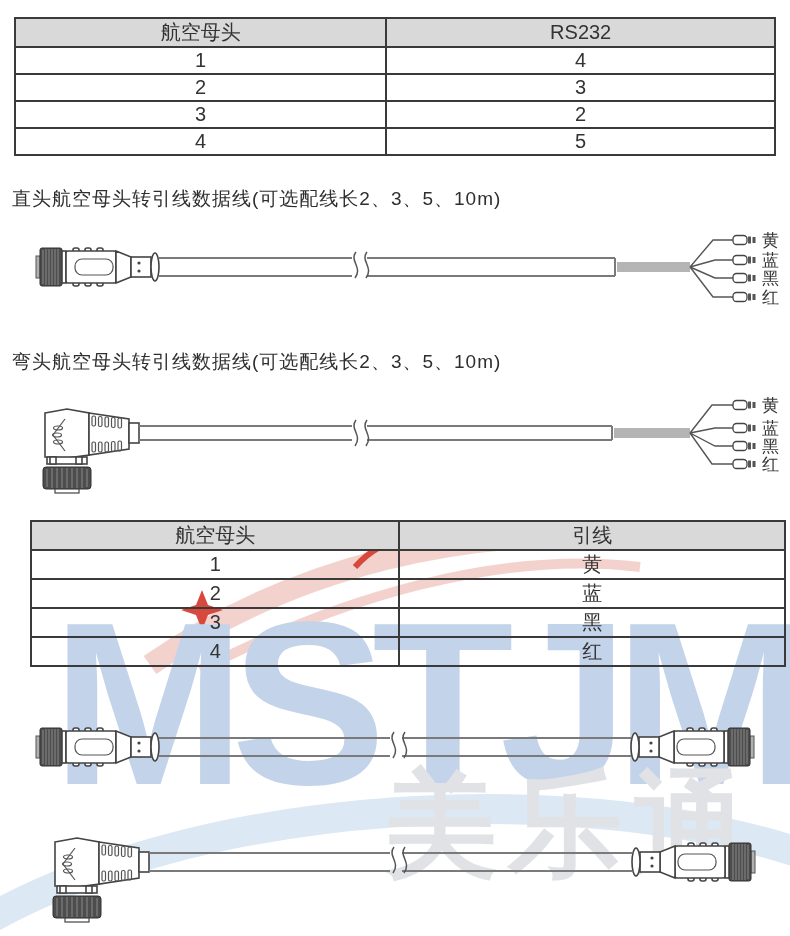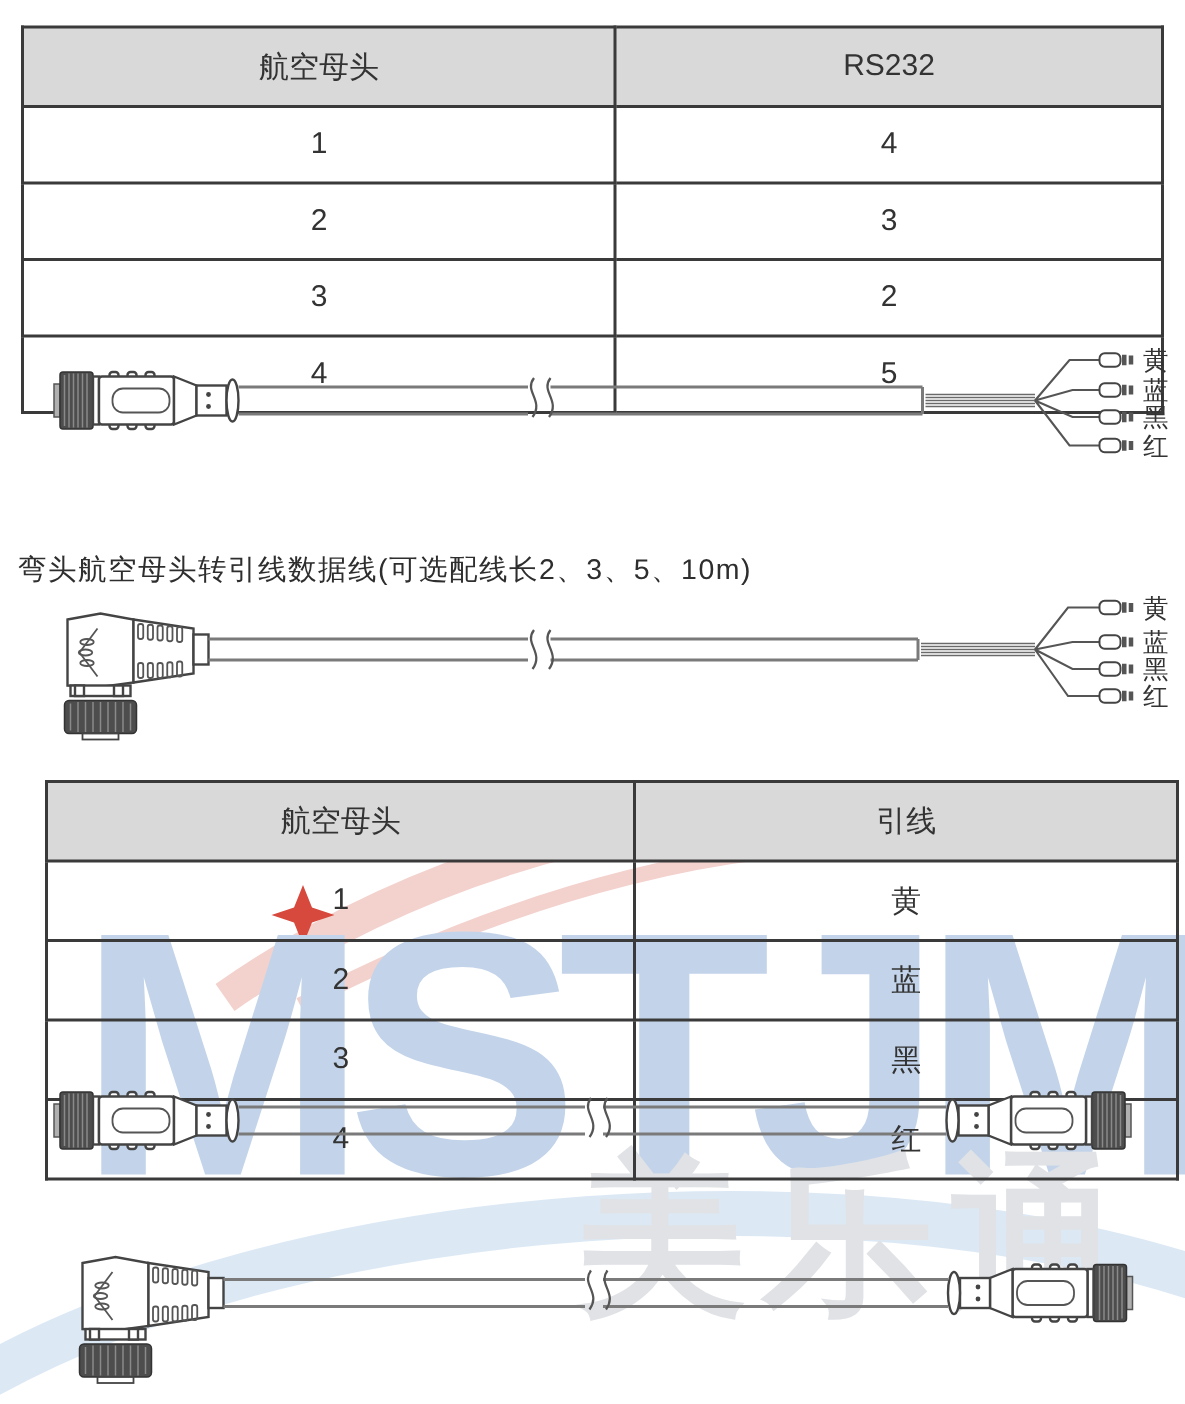--- a/index.html
+++ b/index.html
@@ -18,31 +18,31 @@
     letter-spacing:10px;color:#e0e2e6;white-space:nowrap;
   }
   
   .content{position:absolute;inset:0;z-index:1;}
   table.tbl{
     position:absolute;border-collapse:collapse;table-layout:fixed;
     background:transparent;
   }
   table.tbl th,table.tbl td{
     border:2px solid #3a3a3a;text-align:center;vertical-align:middle;
-    font-size:20px;font-weight:normal;height:25px;padding:12px;color:#333;
+    font-size:20px;font-weight:normal;height:25px;padding:0;color:#333;
   }
   table.tbl th{background:#d9d9d9;}
   #table1{left:14px;top:17px;width:762px;}
   #table2{left:30px;top:520px;width:756px;}
   .sec-title{
     position:absolute;font-size:19px;color:#2e2e2e;white-space:nowrap;
     letter-spacing:1px;
   }
   #title1{left:12px;top:186px;}
-  #title2{left:12px;top:367px;}
+  #title2{left:12px;top:349px;}
   #title3{left:23px;top:684px;}
   #title4{left:20px;top:801px;}
   .cable{position:absolute;left:0;}
   #cable1{top:226px;}
   #cable2{top:396px;}
   #cable3{top:712px;}
   #cable4{top:830px;}
   .wire-label{font-size:17px;fill:#333;font-family:"Liberation Sans","DejaVu Sans",sans-serif;}
   .outline{fill:#ffffff;stroke:#444444;stroke-width:1.6;}
   .thin{fill:none;stroke:#555555;stroke-width:1.2;}
@@ -159,20 +159,21 @@
             <td>3</td>
             <td>2</td>
           </tr>
           <tr>
             <td>4</td>
             <td>5</td>
           </tr>
         </tbody>
       </table>
 
+    <div id="title1" class="sec-title">直头航空母头转引线数据线(可选配线长2、3、5、10m)</div>
     <svg id="cable1" class="cable" width="790" height="92" viewBox="0 0 790 92">
       <use href="#sym-straight" transform="translate(36,21)"></use>
       <g>
         <path d="M159,32 H352 M367,32 H615 M159,50 H352 M367,50 H615" class="cableline"></path>
         <path d="M356,26 c-7,9 7,15 -1,26 M367,26 c-7,9 7,15 -1,26" class="breakpath"></path>
         <line x1="615" y1="32" x2="615" y2="50" class="cableline"></line>
         <path d="M617,37 H690 M617,39 H690 M617,41 H690 M617,43 H690 M617,45 H690" class="ribbon"></path>
       </g>
       <g>
         <path d="M690,41 L713,14 H733 M690,41 L715,34 H733 M690,41 L715,52 H733 M690,41 L713,71 H733" class="wirepath"></path>

